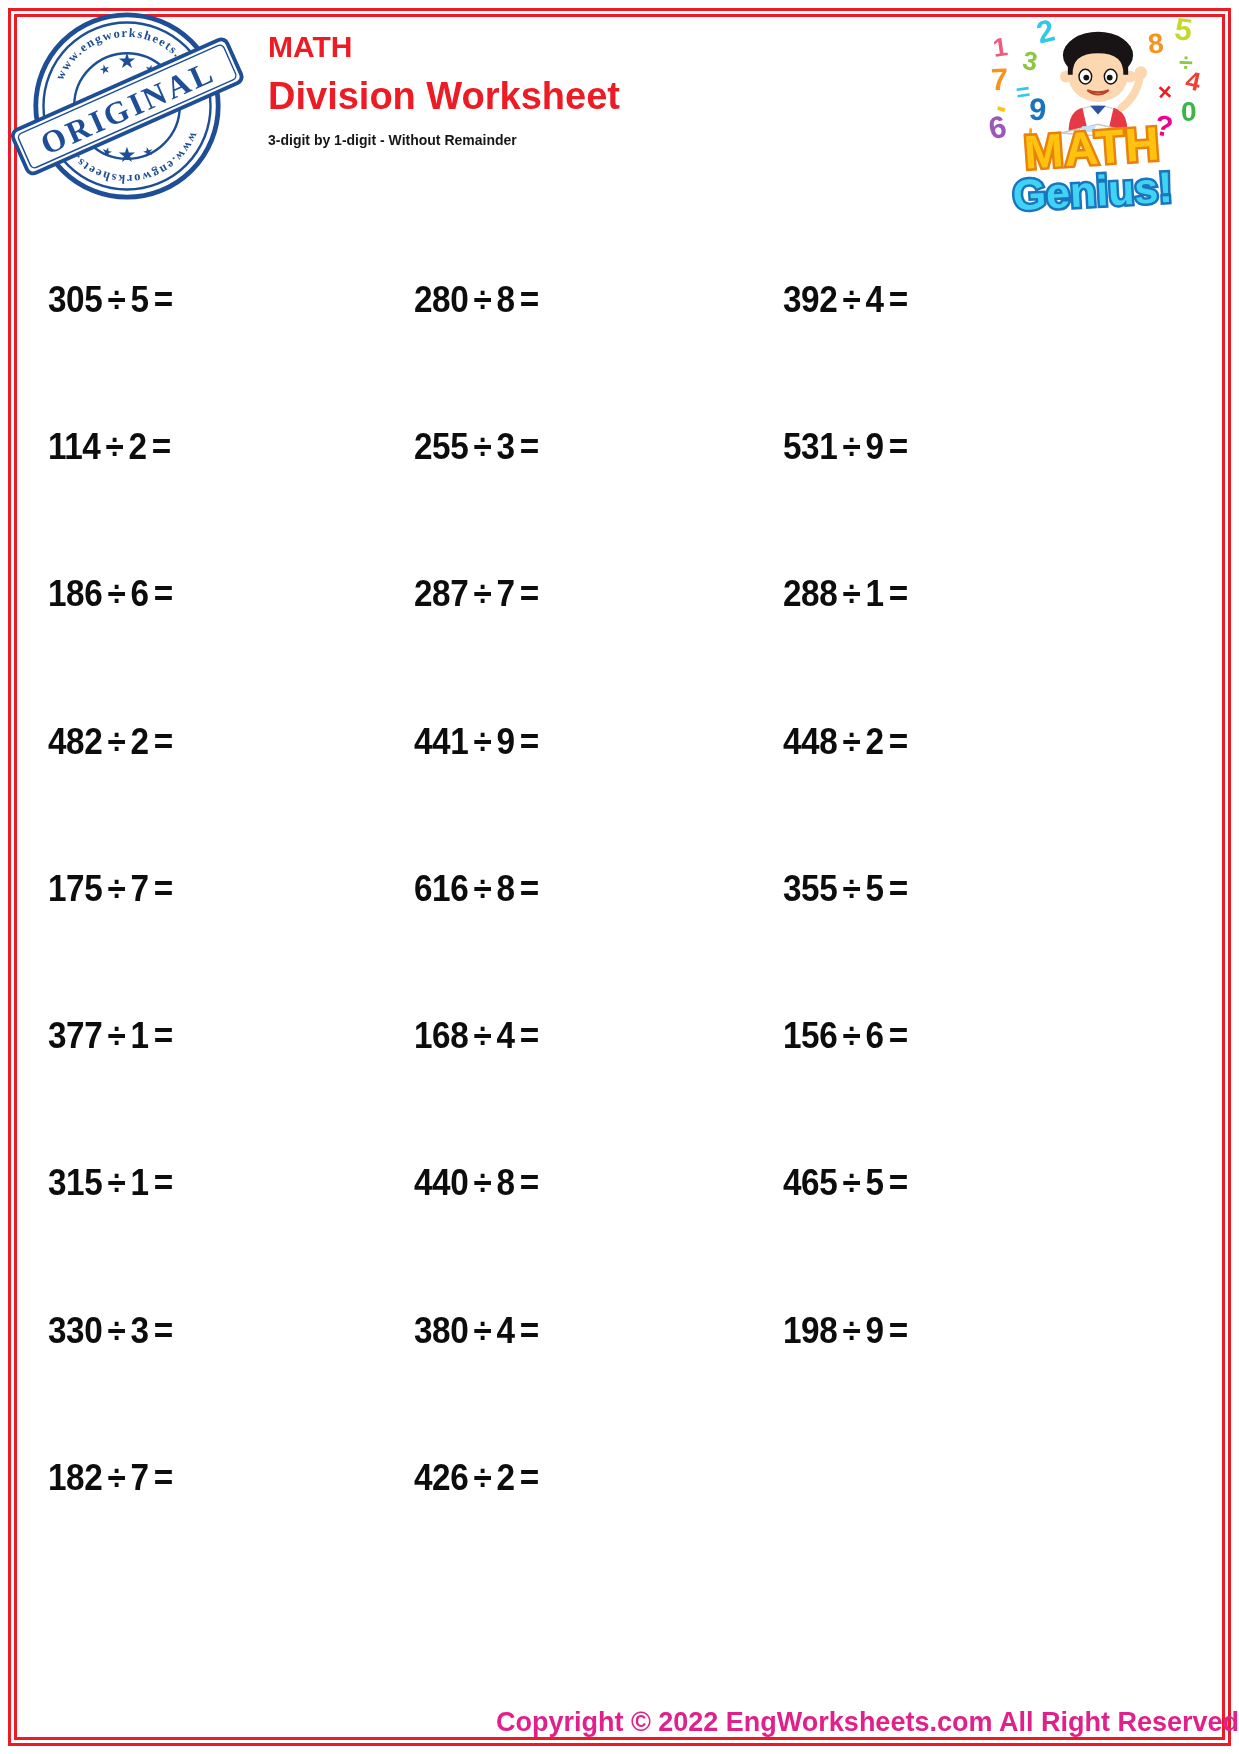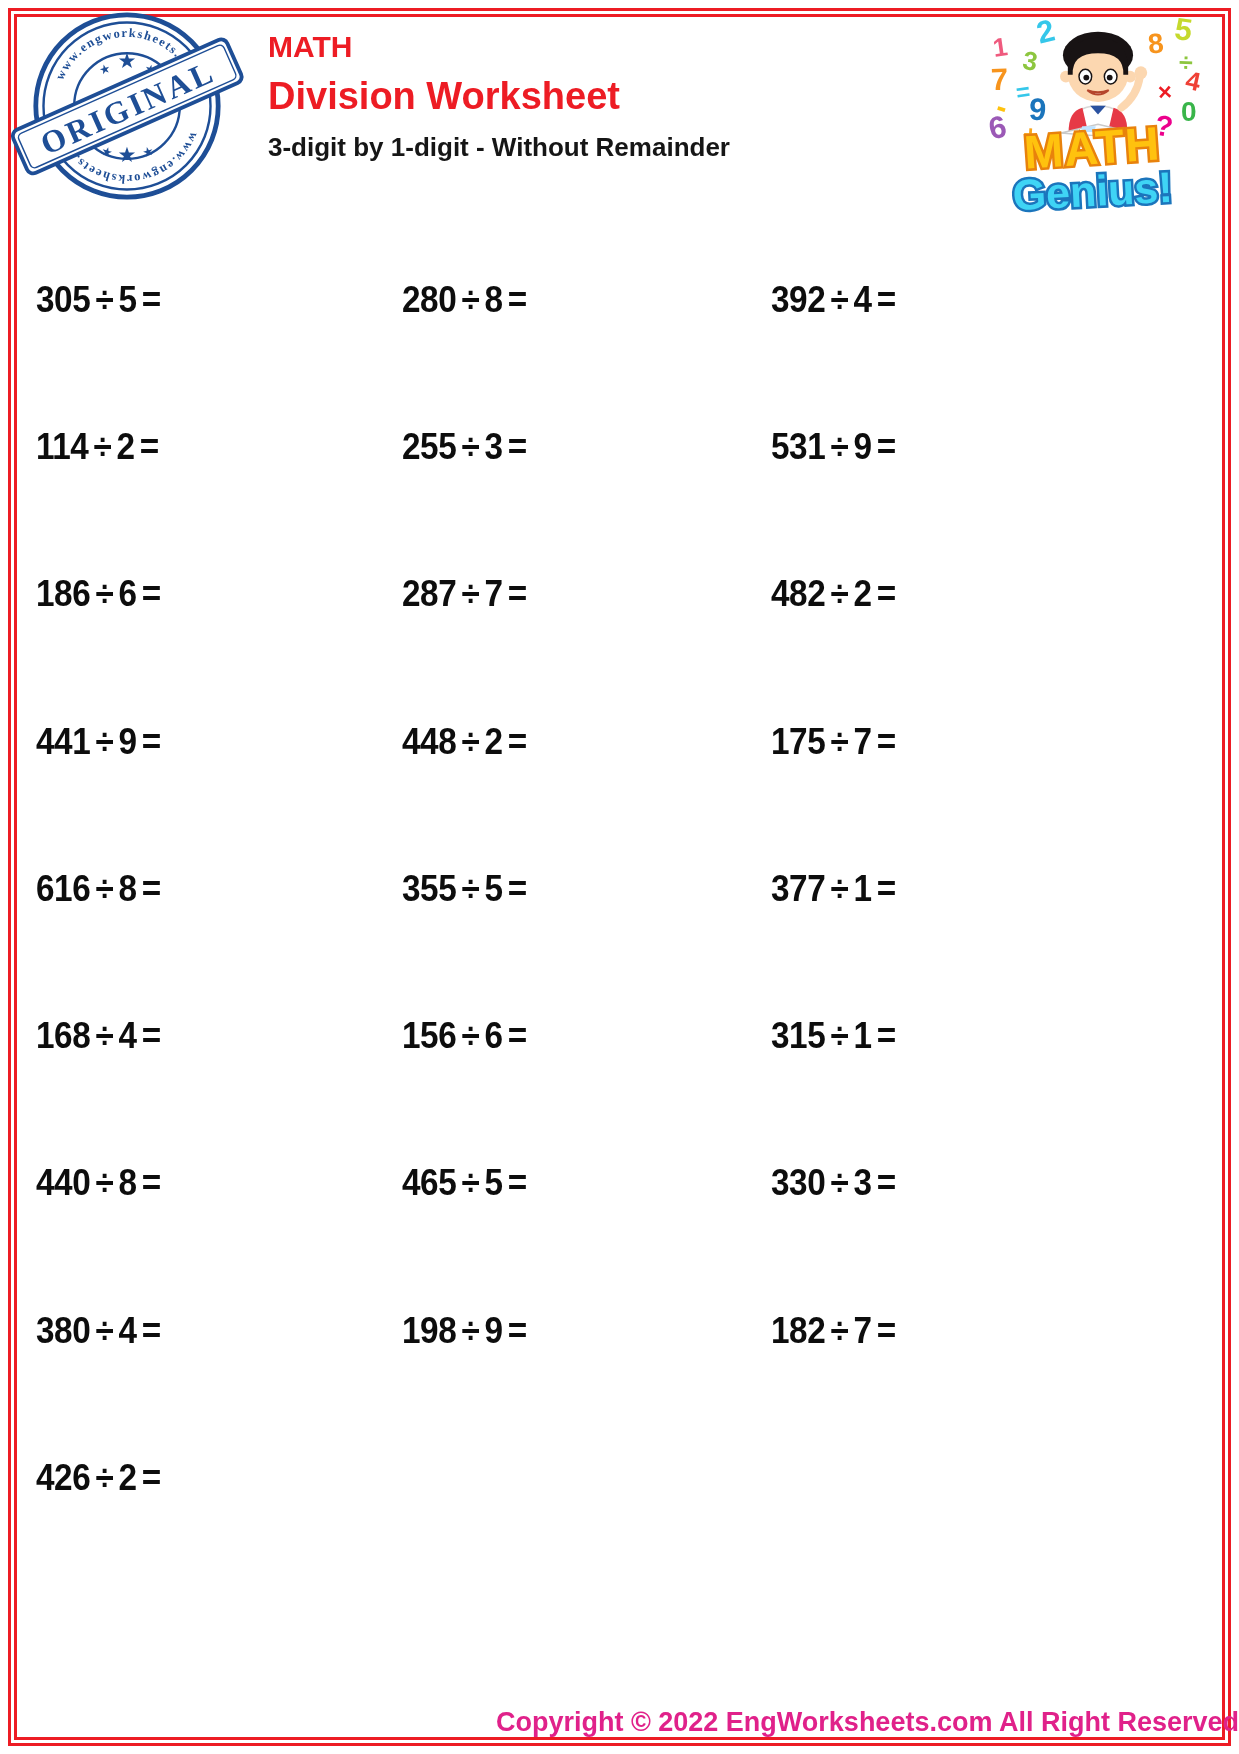--- a/index.html
+++ b/index.html
@@ -35,21 +35,21 @@
   .title-kicker {
     margin: 0; color: #ed1c24;
     font-size: 30px; font-weight: bold; line-height: 1.1;
   }
   .title-main {
     margin: 14px 0 16px 0; color: #ed1c24;
     font-size: 38px; font-weight: bold; line-height: 1.05;
   }
   .title-sub {
     margin: 9px 0 0 0; color: #161616;
-    font-size: 26px; font-weight: bold; line-height: 1.1;
+    font-size: 14px; font-weight: bold; line-height: 1.1;
   }
 
   
   .logo {
     position: absolute; left: 985px; top: 18px;
     width: 216px; height: 195px;
   }
   .logo .scatter span {
     position: absolute; font-weight: bold; line-height: 1;
   }
@@ -67,21 +67,21 @@
   .logo .scatter span:nth-child(12) { left: 194px; top: 32px;  color: #8dc63f; font-size: 25px; transform: rotate(2deg); }
   .logo .scatter span:nth-child(13) { left: 201px; top: 50px;  color: #ef4136; font-size: 26px; transform: rotate(12deg); }
   .logo .scatter span:nth-child(14) { left: 173px; top: 62px;  color: #ed1c24; font-size: 24px; transform: rotate(-4deg); }
   .logo .scatter span:nth-child(15) { left: 196px; top: 80px;  color: #39b54a; font-size: 28px; transform: rotate(0deg); }
   .logo .scatter span:nth-child(16) { left: 170px; top: 94px;  color: #ec008c; font-size: 29px; transform: rotate(10deg); }
   .logo .boy { position: absolute; left: 52px; top: 6px; width: 122px; height: 112px; }
   .logo .wordmark { position: absolute; left: 0px; top: 104px; width: 216px; height: 92px; }
 
   
   .problems {
-    position: absolute; left: 36px; top: 226px;
+    position: absolute; left: 48px; top: 226px;
     width: 1175px; height: 1473px;
     display: grid;
     grid-template-columns: 366px 369px 1fr;
     grid-auto-rows: 147.3px;
     align-items: center;
   }
   .problem { overflow: visible; }
   .problem span {
     display: inline-block;
     font-size: 37px; font-weight: bold; color: #0d0d0d;
@@ -194,20 +194,21 @@
 
 <div class="problems">
   <div class="problem"><span>305 ÷ 5 =</span></div>
   <div class="problem"><span>280 ÷ 8 =</span></div>
   <div class="problem"><span>392 ÷ 4 =</span></div>
   <div class="problem"><span>114 ÷ 2 =</span></div>
   <div class="problem"><span>255 ÷ 3 =</span></div>
   <div class="problem"><span>531 ÷ 9 =</span></div>
   <div class="problem"><span>186 ÷ 6 =</span></div>
   <div class="problem"><span>287 ÷ 7 =</span></div>
+  <div class="problem"><span>288 ÷ 1 =</span></div>
   <div class="problem"><span>482 ÷ 2 =</span></div>
   <div class="problem"><span>441 ÷ 9 =</span></div>
   <div class="problem"><span>448 ÷ 2 =</span></div>
   <div class="problem"><span>175 ÷ 7 =</span></div>
   <div class="problem"><span>616 ÷ 8 =</span></div>
   <div class="problem"><span>355 ÷ 5 =</span></div>
   <div class="problem"><span>377 ÷ 1 =</span></div>
   <div class="problem"><span>168 ÷ 4 =</span></div>
   <div class="problem"><span>156 ÷ 6 =</span></div>
   <div class="problem"><span>315 ÷ 1 =</span></div>

